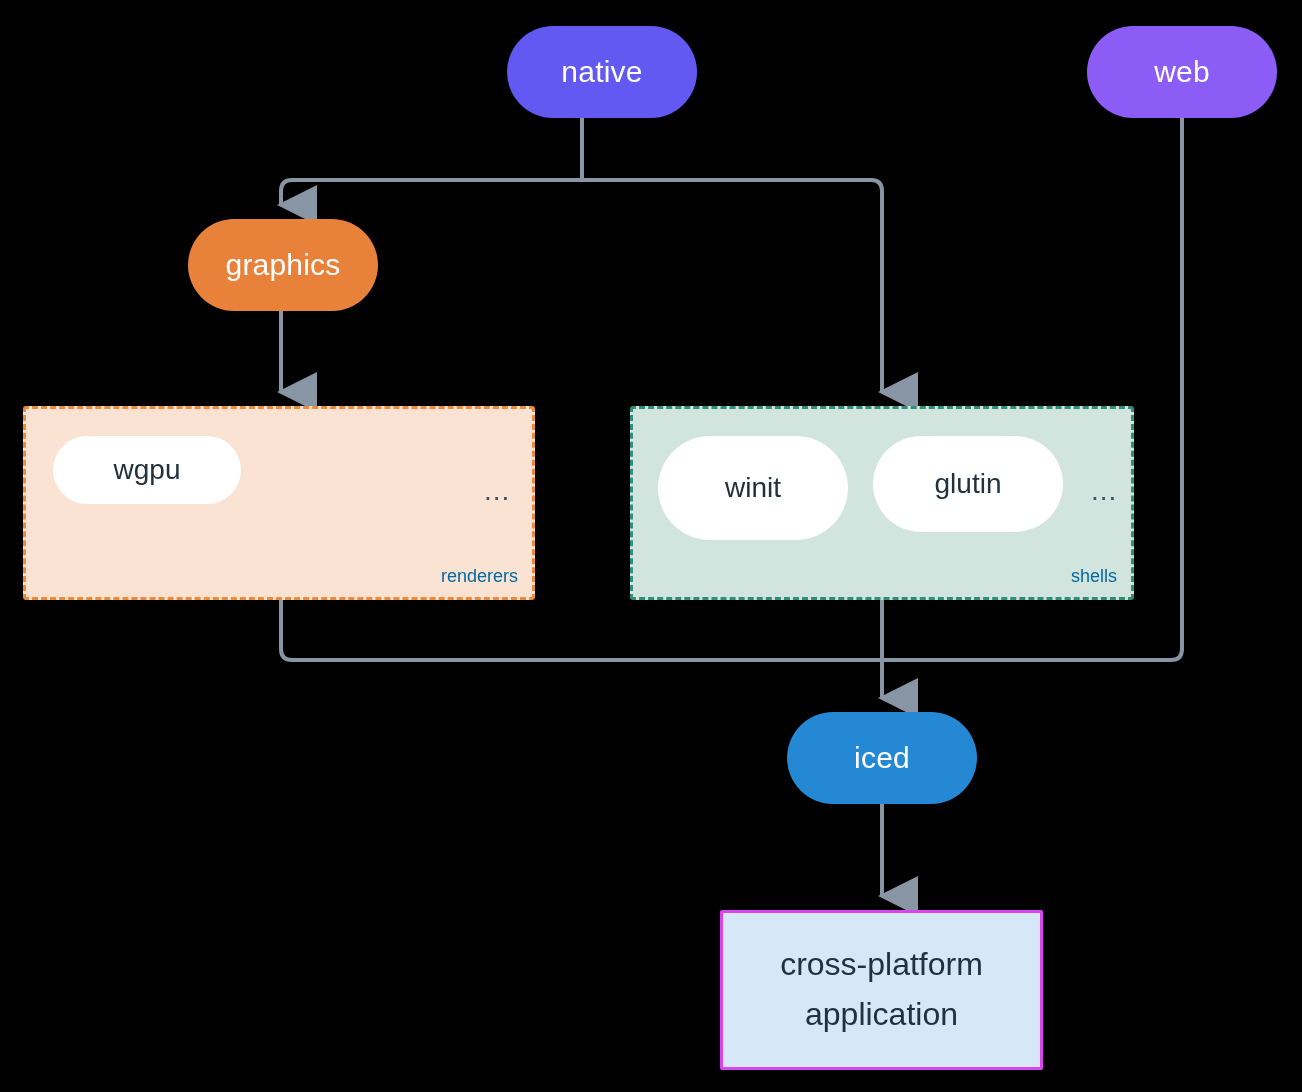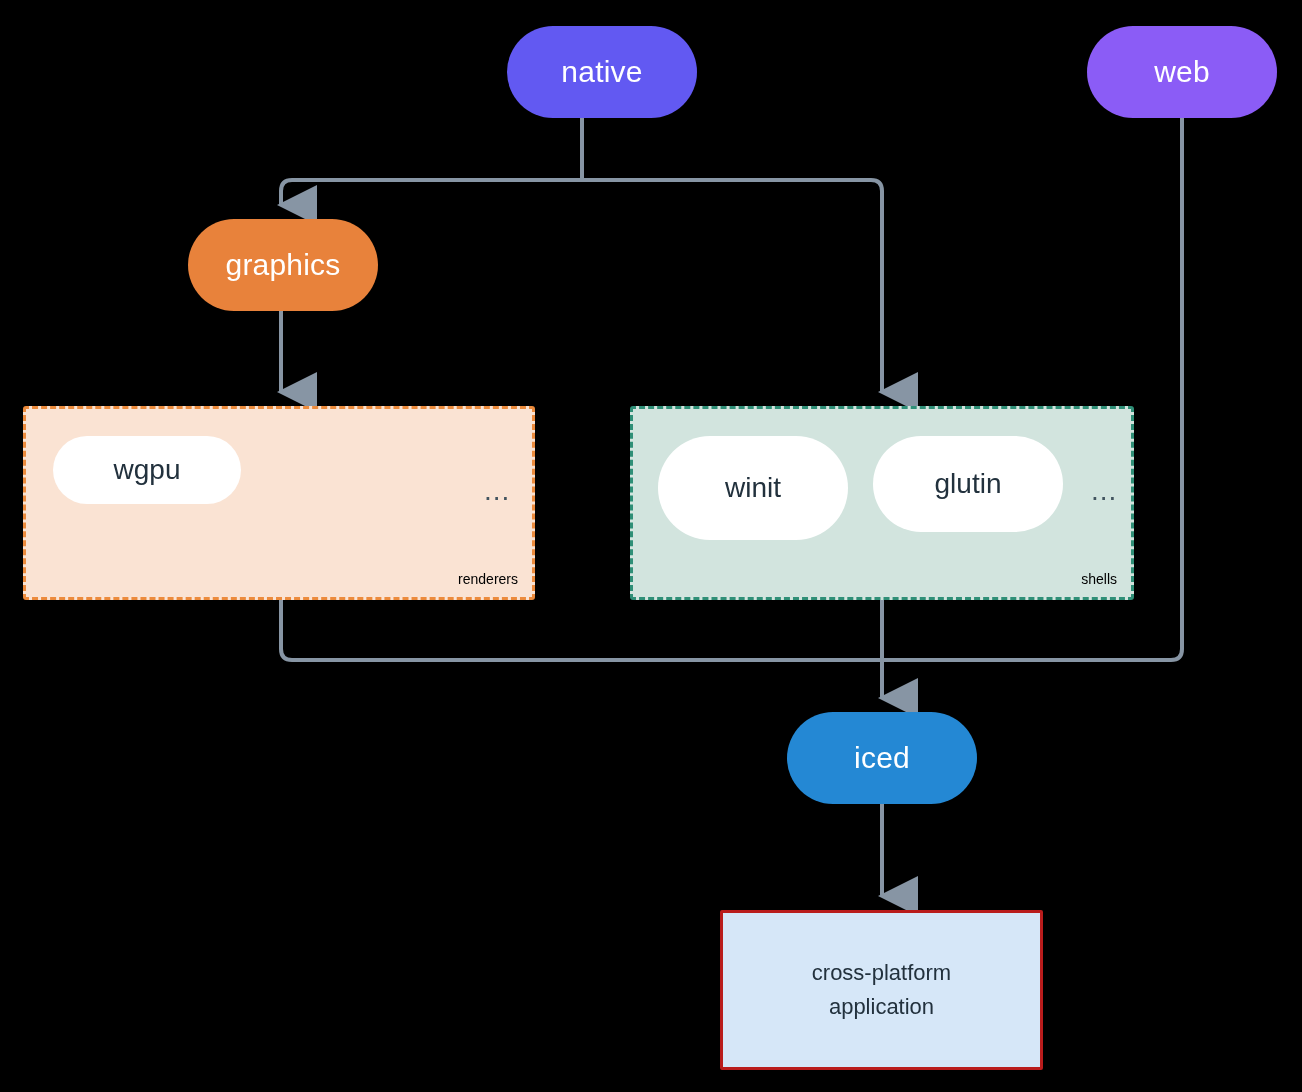--- a/index.html
+++ b/index.html
@@ -62,22 +62,22 @@
   }
   .group-shells {
     left: 630px; top: 406px; width: 504px; height: 194px;
     background: #d2e4de;
     border-color: #2f8f77;
   }
   .group-label {
     position: absolute;
     right: 14px;
     bottom: 10px;
-    font-size: 14px;
-    color: #000000;
+    font-size: 18px;
+    color: #0369a1;
   }
 
   
   .chip {
     position: absolute;
     box-sizing: border-box;
     display: flex;
     align-items: center;
     justify-content: center;
     background: #ffffff;
@@ -101,24 +101,24 @@
   .ellipsis-renderers { left: 458px; top: 68px; }
   .ellipsis-shells    { left: 458px; top: 68px; }
 
   
   .box-app {
     left: 720px;
     top: 910px;
     width: 323px;
     height: 160px;
     background: #d6e7f8;
-    border: 3px solid #b91c1c;
+    border: 3px solid #d946ef;
     border-radius: 2px;
     color: #22313d;
-    font-size: 22px;
+    font-size: 32px;
     line-height: 1.55;
     flex-direction: column;
     white-space: normal;
   }
   .box-app .line { display: block; }
 </style>
 </head>
 <body>
 
 <div id="diagram-root">

